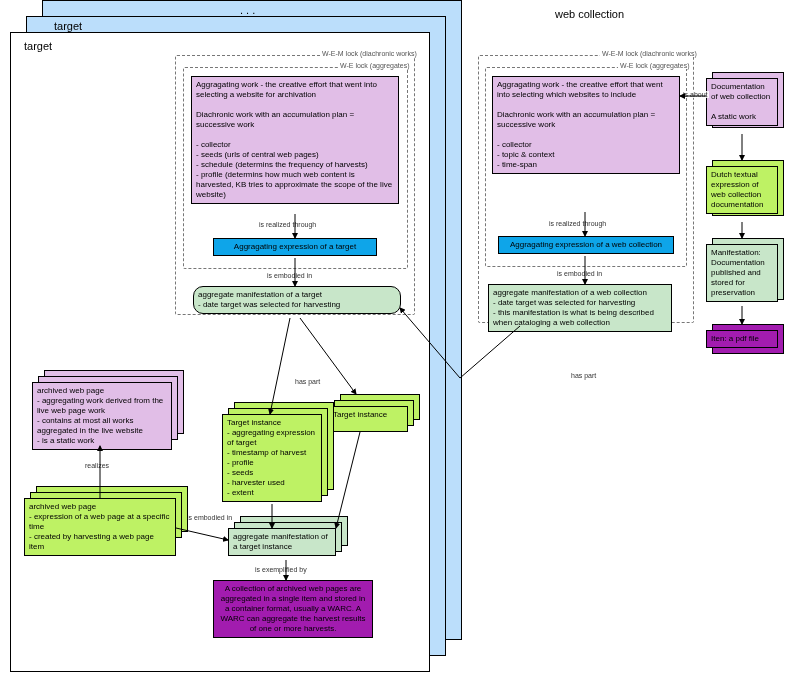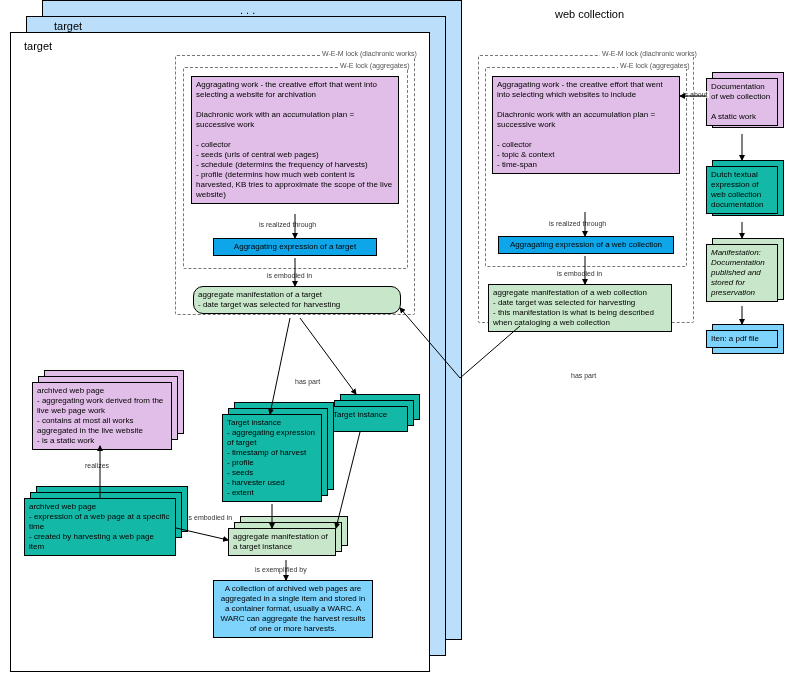--- a/index.html
+++ b/index.html
@@ -34,23 +34,23 @@
   }
   .dash-label {
     position: absolute;
     font-size: 7px;
     color: #555;
     background: #fff;
     padding: 0 2px;
   }
   .work { background: #e1bee7; }   
   .agg  { background: #0ea5e9; }
-  .expr { background: #14b8a6; }   
+  .expr { background: #bef264; }   
   .man  { background: #c8e6c9; }   
-  .item { background: #7dd3fc; }   
+  .item { background: #a21caf; }   
   .edge-label {
     position: absolute;
     font-size: 7px;
     color: #333;
     background: rgba(255,255,255,0.85);
     padding: 0 1px;
   }
   svg { position: absolute; top:0; left:0; overflow: visible; }
 </style>
 </head>
@@ -147,21 +147,21 @@
 <div class="stack work" style="left:712px; top:72px; width:72px; height:56px;"></div>
 <div class="node work" style="left:706px; top:78px; width:72px; white-space:pre-line;">Documentation of web collection
 
 A static work</div>
 <div class="edge-label" style="left:682px; top:91px;">is about</div>
 
 <div class="stack expr" style="left:712px; top:160px; width:72px; height:56px;"></div>
 <div class="node expr" style="left:706px; top:166px; width:72px; white-space:pre-line;">Dutch textual expression of web collection documentation</div>
 
 <div class="stack man" style="left:712px; top:238px; width:72px; height:62px;"></div>
-<div class="node man" style="left:706px; top:244px; width:72px; white-space:pre-line;font-style:italic;">Manifestation: Documentation published and stored for preservation</div>
+<div class="node man" style="left:706px; top:244px; width:72px; white-space:pre-line;">Manifestation: Documentation published and stored for preservation</div>
 
 <div class="stack item" style="left:712px; top:324px; width:72px; height:30px;"></div>
 <div class="node item" style="left:706px; top:330px; width:72px;">Iten: a pdf file</div>
 
 <svg width="794" height="689">
   <defs>
     <marker id="arr" markerWidth="6" markerHeight="6" refX="5" refY="3" orient="auto">
       <path d="M0,0 L6,3 L0,6 z" fill="#000"></path>
     </marker>
   </defs>

